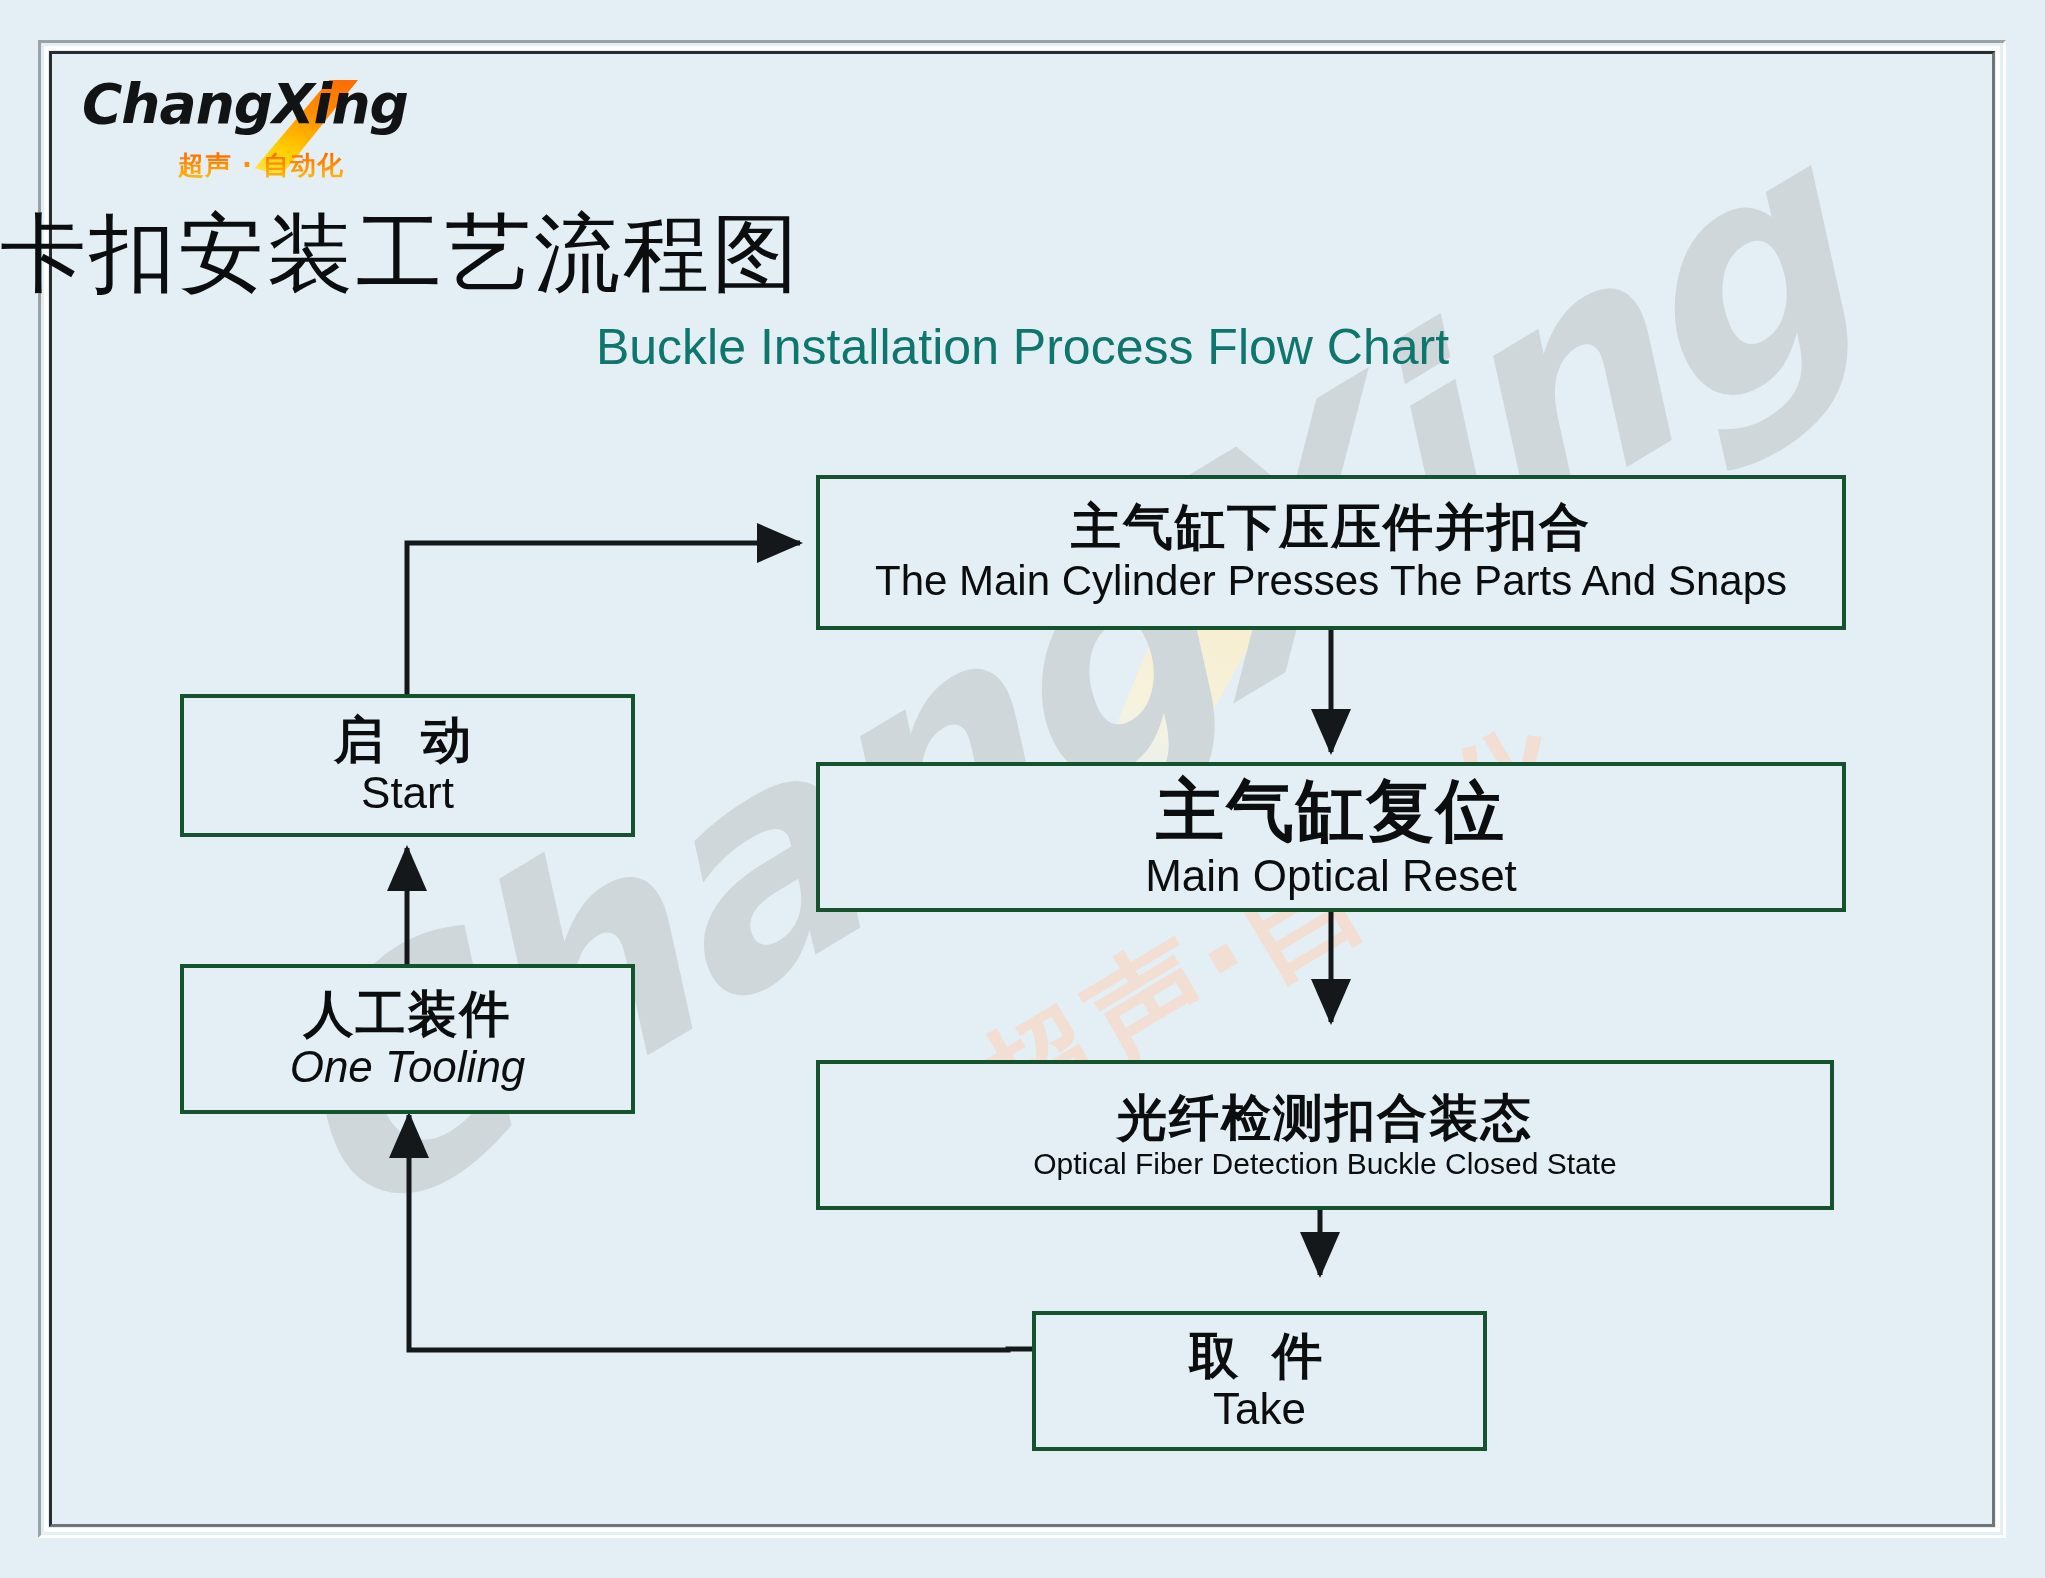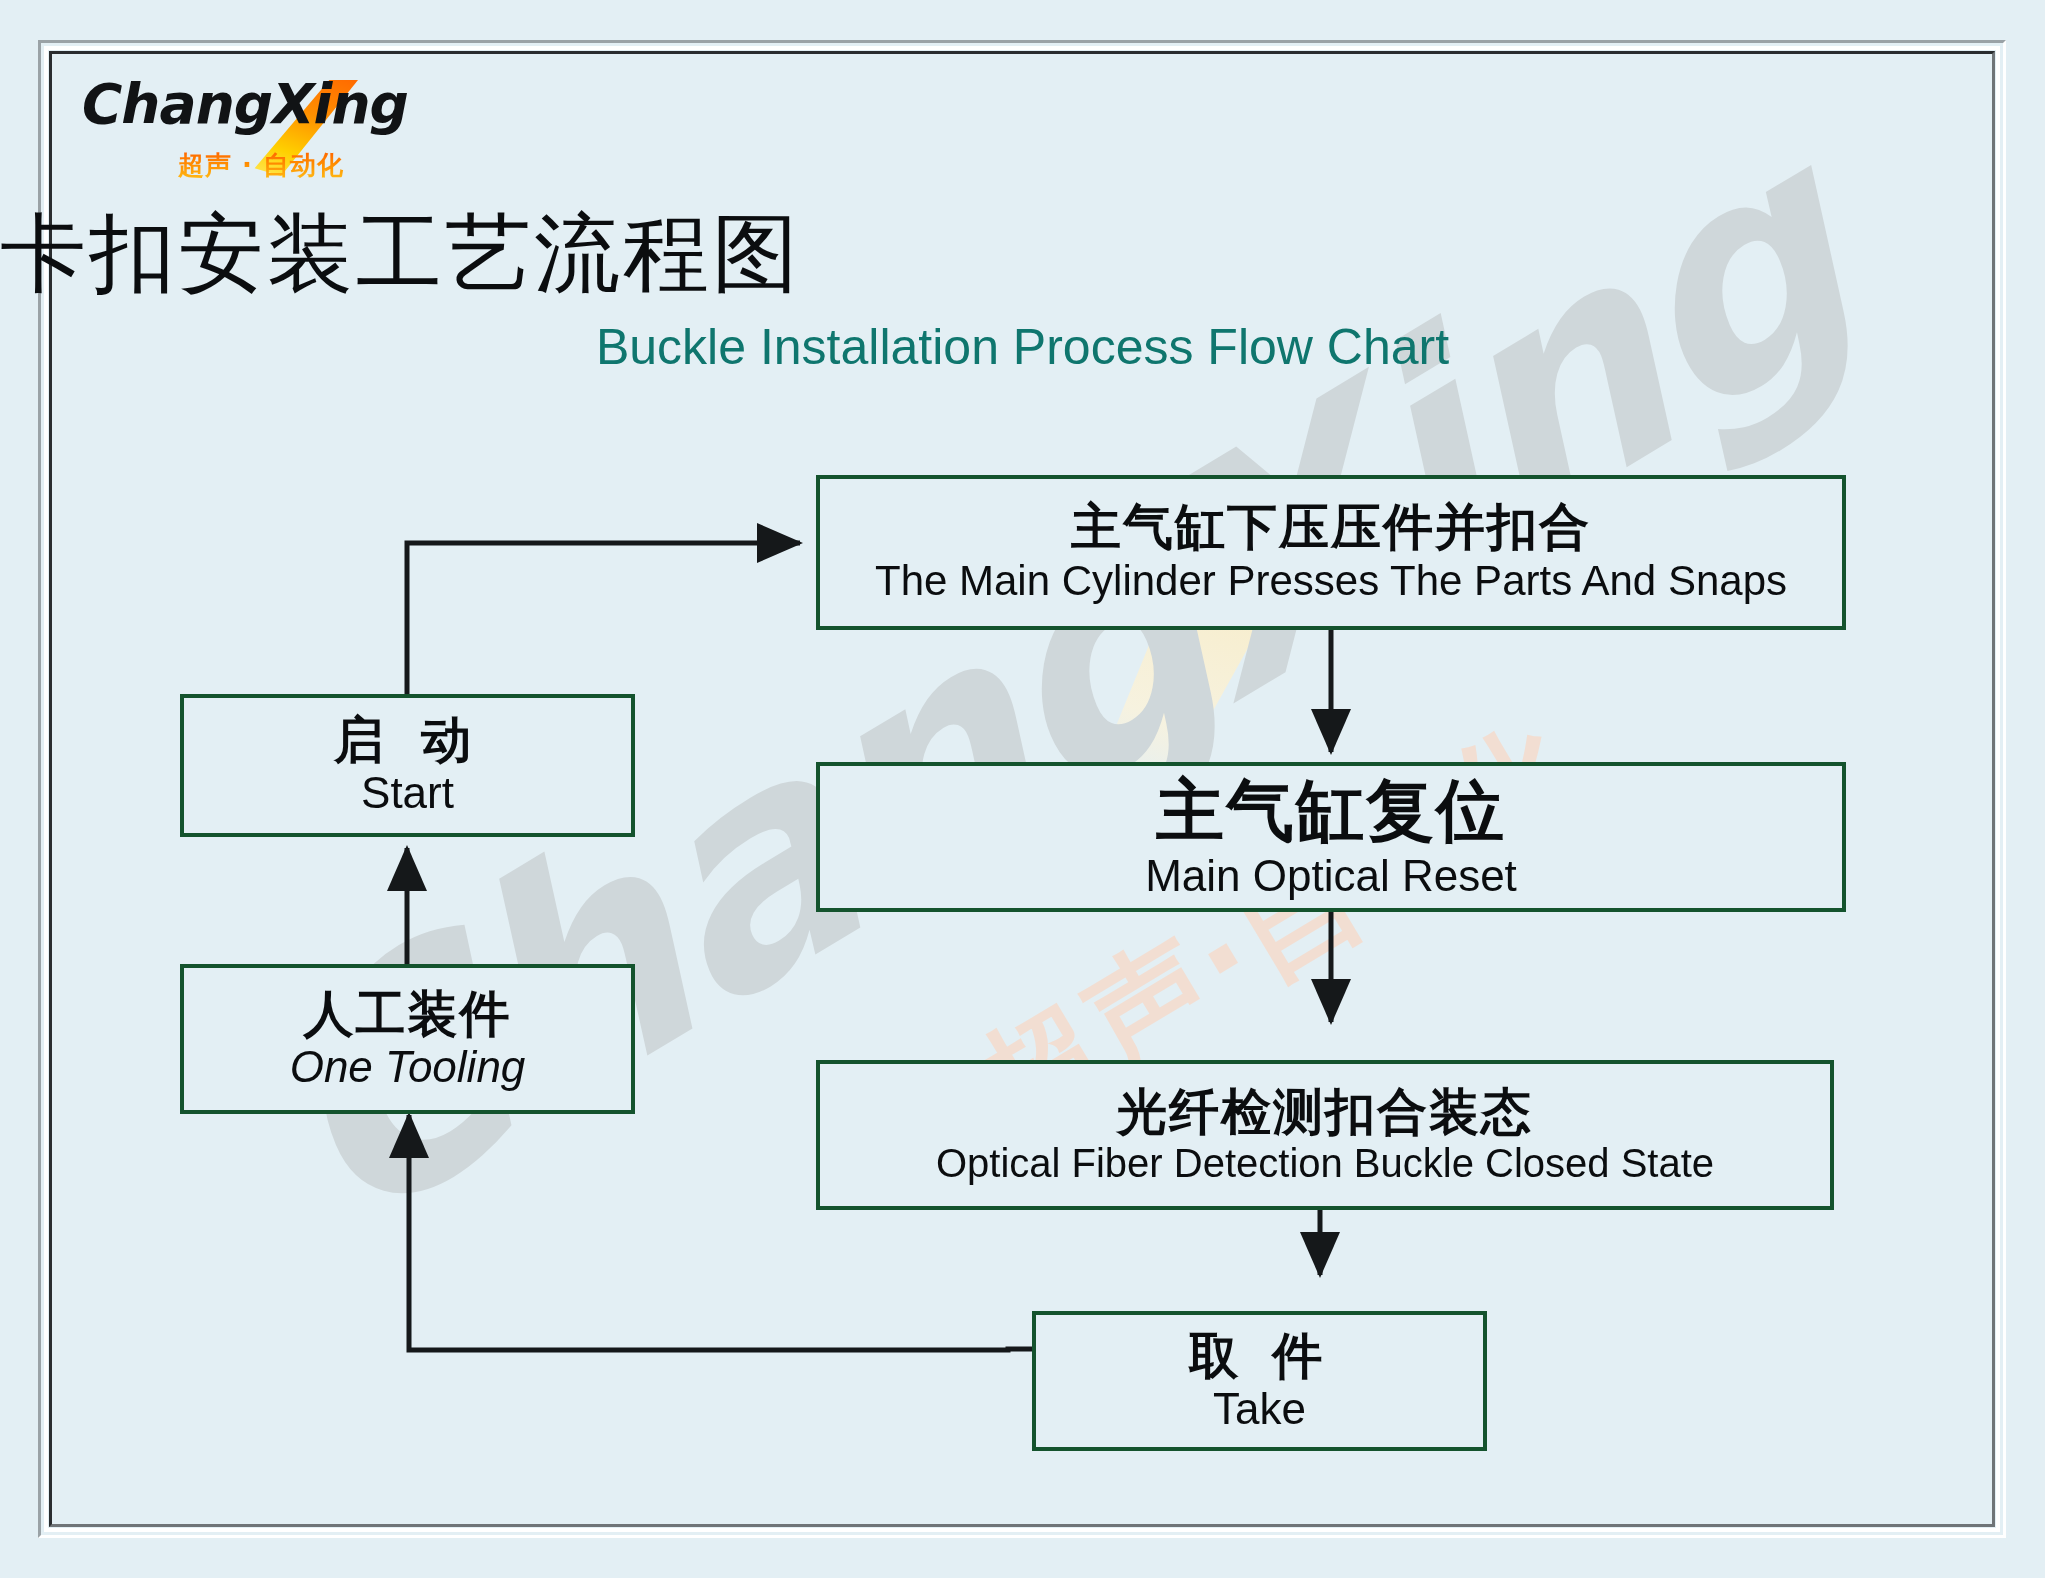--- a/index.html
+++ b/index.html
@@ -208,21 +208,21 @@
   #node-press   { left: 816px;  top: 475px;  width: 1030px; height: 155px; }
   #node-press .cn { font-size: 50px; letter-spacing: 2px; margin-bottom: 4px; }
   #node-press .en { font-size: 42px; }
 
   #node-reset   { left: 816px;  top: 762px;  width: 1030px; height: 150px; }
   #node-reset .cn { font-size: 68px; letter-spacing: 2px; margin-bottom: 5px; }
   #node-reset .en { font-size: 44px; }
 
   #node-detect  { left: 816px;  top: 1060px; width: 1018px; height: 150px; }
   #node-detect .cn { font-size: 50px; letter-spacing: 2px; margin-bottom: 2px; }
-  #node-detect .en { font-size: 40px; text-align: center; }
+  #node-detect .en { font-size: 30px; text-align: center; }
 
   #node-take    { left: 1032px; top: 1285px; width: 455px; height: 140px; margin-top: 26px; }
   #node-take .cn { font-size: 50px; letter-spacing: 8px; margin-bottom: 2px; }
   #node-take .en { font-size: 44px; }
 
   #node-start   { left: 180px;  top: 694px;  width: 455px; height: 143px; }
   #node-start .cn { font-size: 50px; letter-spacing: 10px; margin-bottom: 2px; }
   #node-start .en { font-size: 44px; }
 
   #node-tooling { left: 180px;  top: 964px;  width: 455px; height: 150px; }

